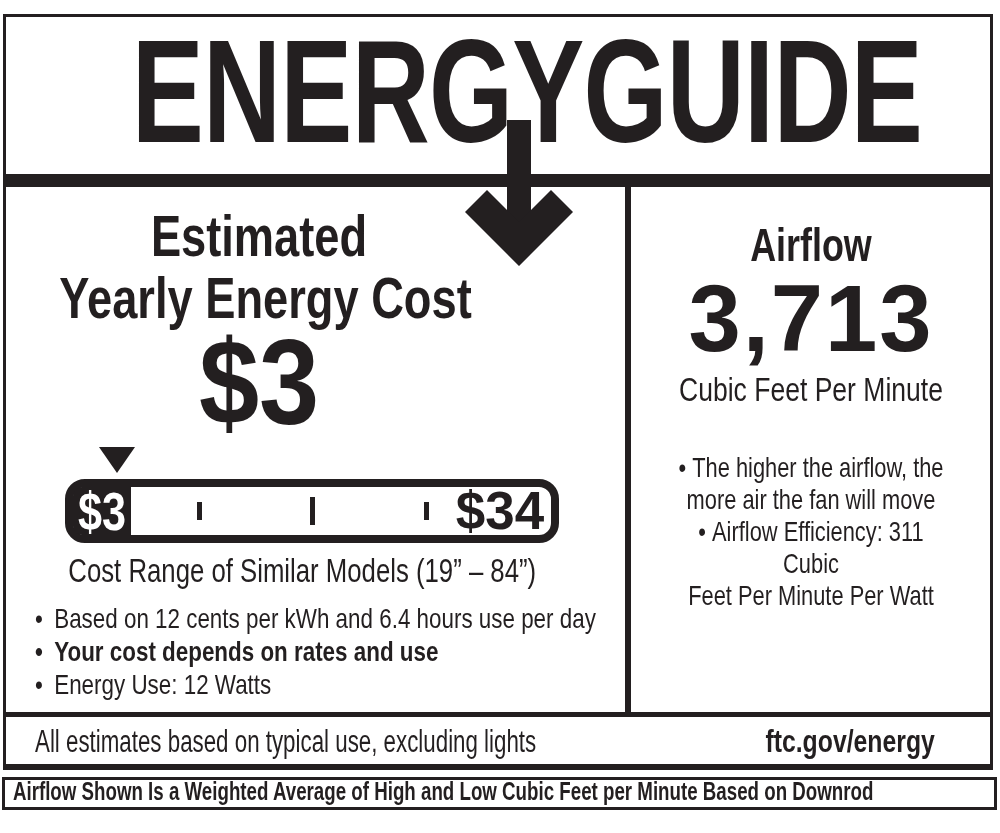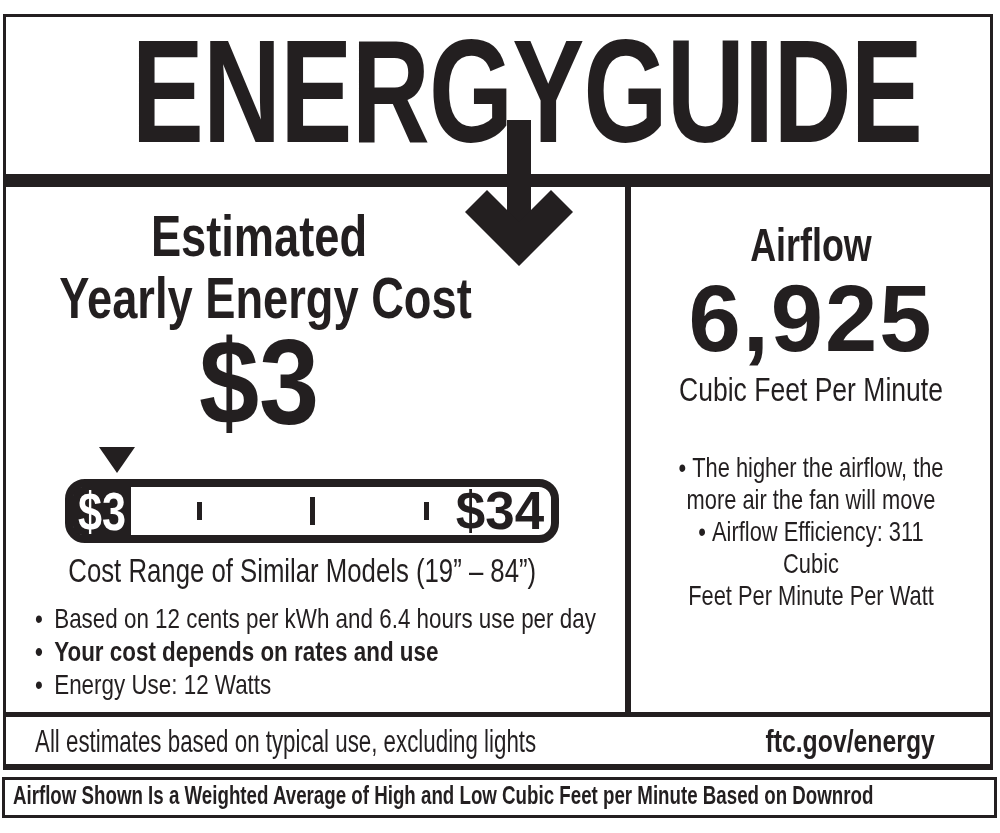--- a/index.html
+++ b/index.html
@@ -120,23 +120,23 @@
     left:35px; top:721px; font-size:31px; line-height:42px; white-space:nowrap;
     transform:scaleX(0.72); transform-origin:0 50%;
   }
   .strip-right{
     right:65px; top:721px; font-size:31px; font-weight:bold; line-height:42px;
     white-space:nowrap; transform:scaleX(0.8); transform-origin:100% 50%;
   }
 
   
   .disclaimer-strip{
-    left:2px; top:777px; width:995px; height:41px;
+    left:2px; top:777px; width:995px; height:33px;
     border:3px solid var(--ink); box-sizing:border-box;
-    display:flex; align-items:flex-start; background:var(--paper);
+    display:flex; align-items:flex-end; background:var(--paper);
   }
   .disclaimer-text{
     padding-left:11px; font-size:26px; font-weight:bold; white-space:nowrap;
     transform:scaleX(0.72); transform-origin:0 50%;
   }
 </style>
 </head>
 <body>
 
 <div class="canvas">
@@ -176,21 +176,21 @@
   <div class="abs scale-caption">Cost Range of Similar Models (19” – 84”)</div>
 
   <div class="abs cost-bullets">
     <div class="bullet-line">Based on 12 cents per kWh and 6.4 hours use per day</div>
     <div class="bullet-line bold">Your cost depends on rates and use</div>
     <div class="bullet-line">Energy Use: 12 Watts</div>
   </div>
 
   <div class="abs airflow-title">Airflow</div>
 
-  <div class="abs airflow-value">6,925</div>
+  <div class="abs airflow-value">3,713</div>
 
   <div class="abs airflow-unit">Cubic Feet Per Minute</div>
 
   <div class="abs airflow-bullets">
     <div class="airflow-bullet">The higher the airflow, the
 more air the fan will move</div>
     <div class="airflow-bullet">Airflow Efficiency: 311 Cubic
 Feet Per Minute Per Watt</div>
   </div>
 

